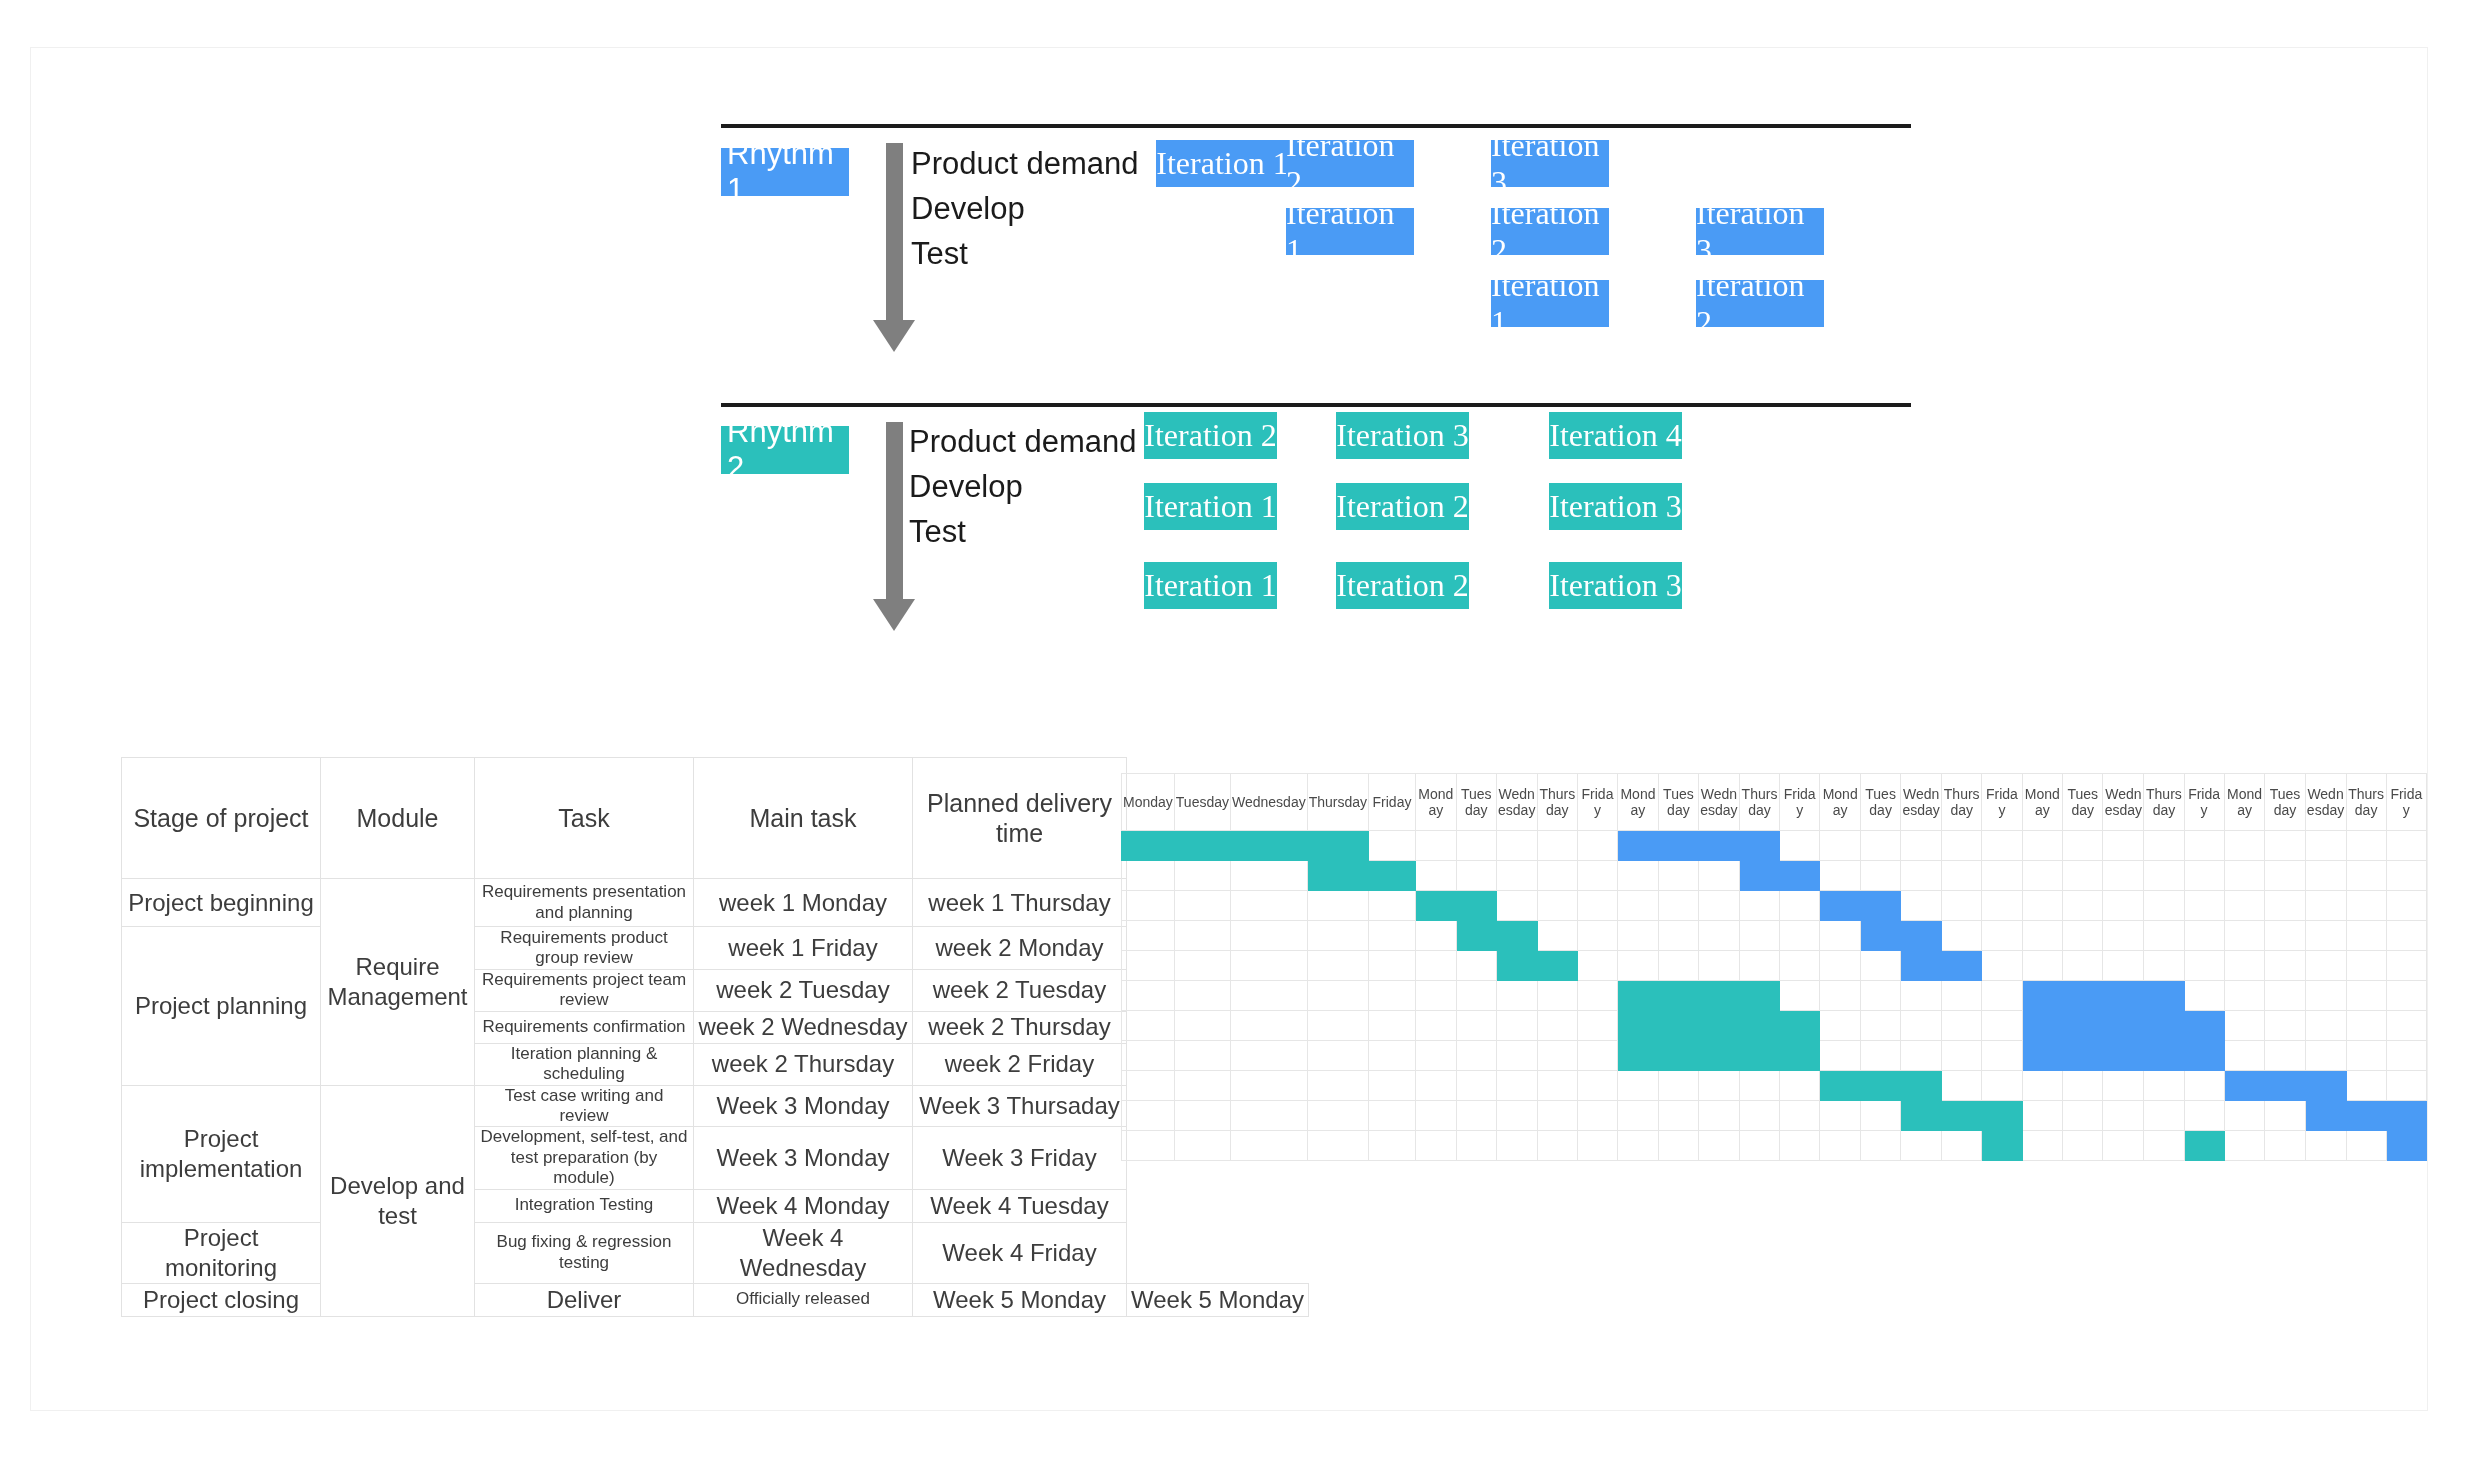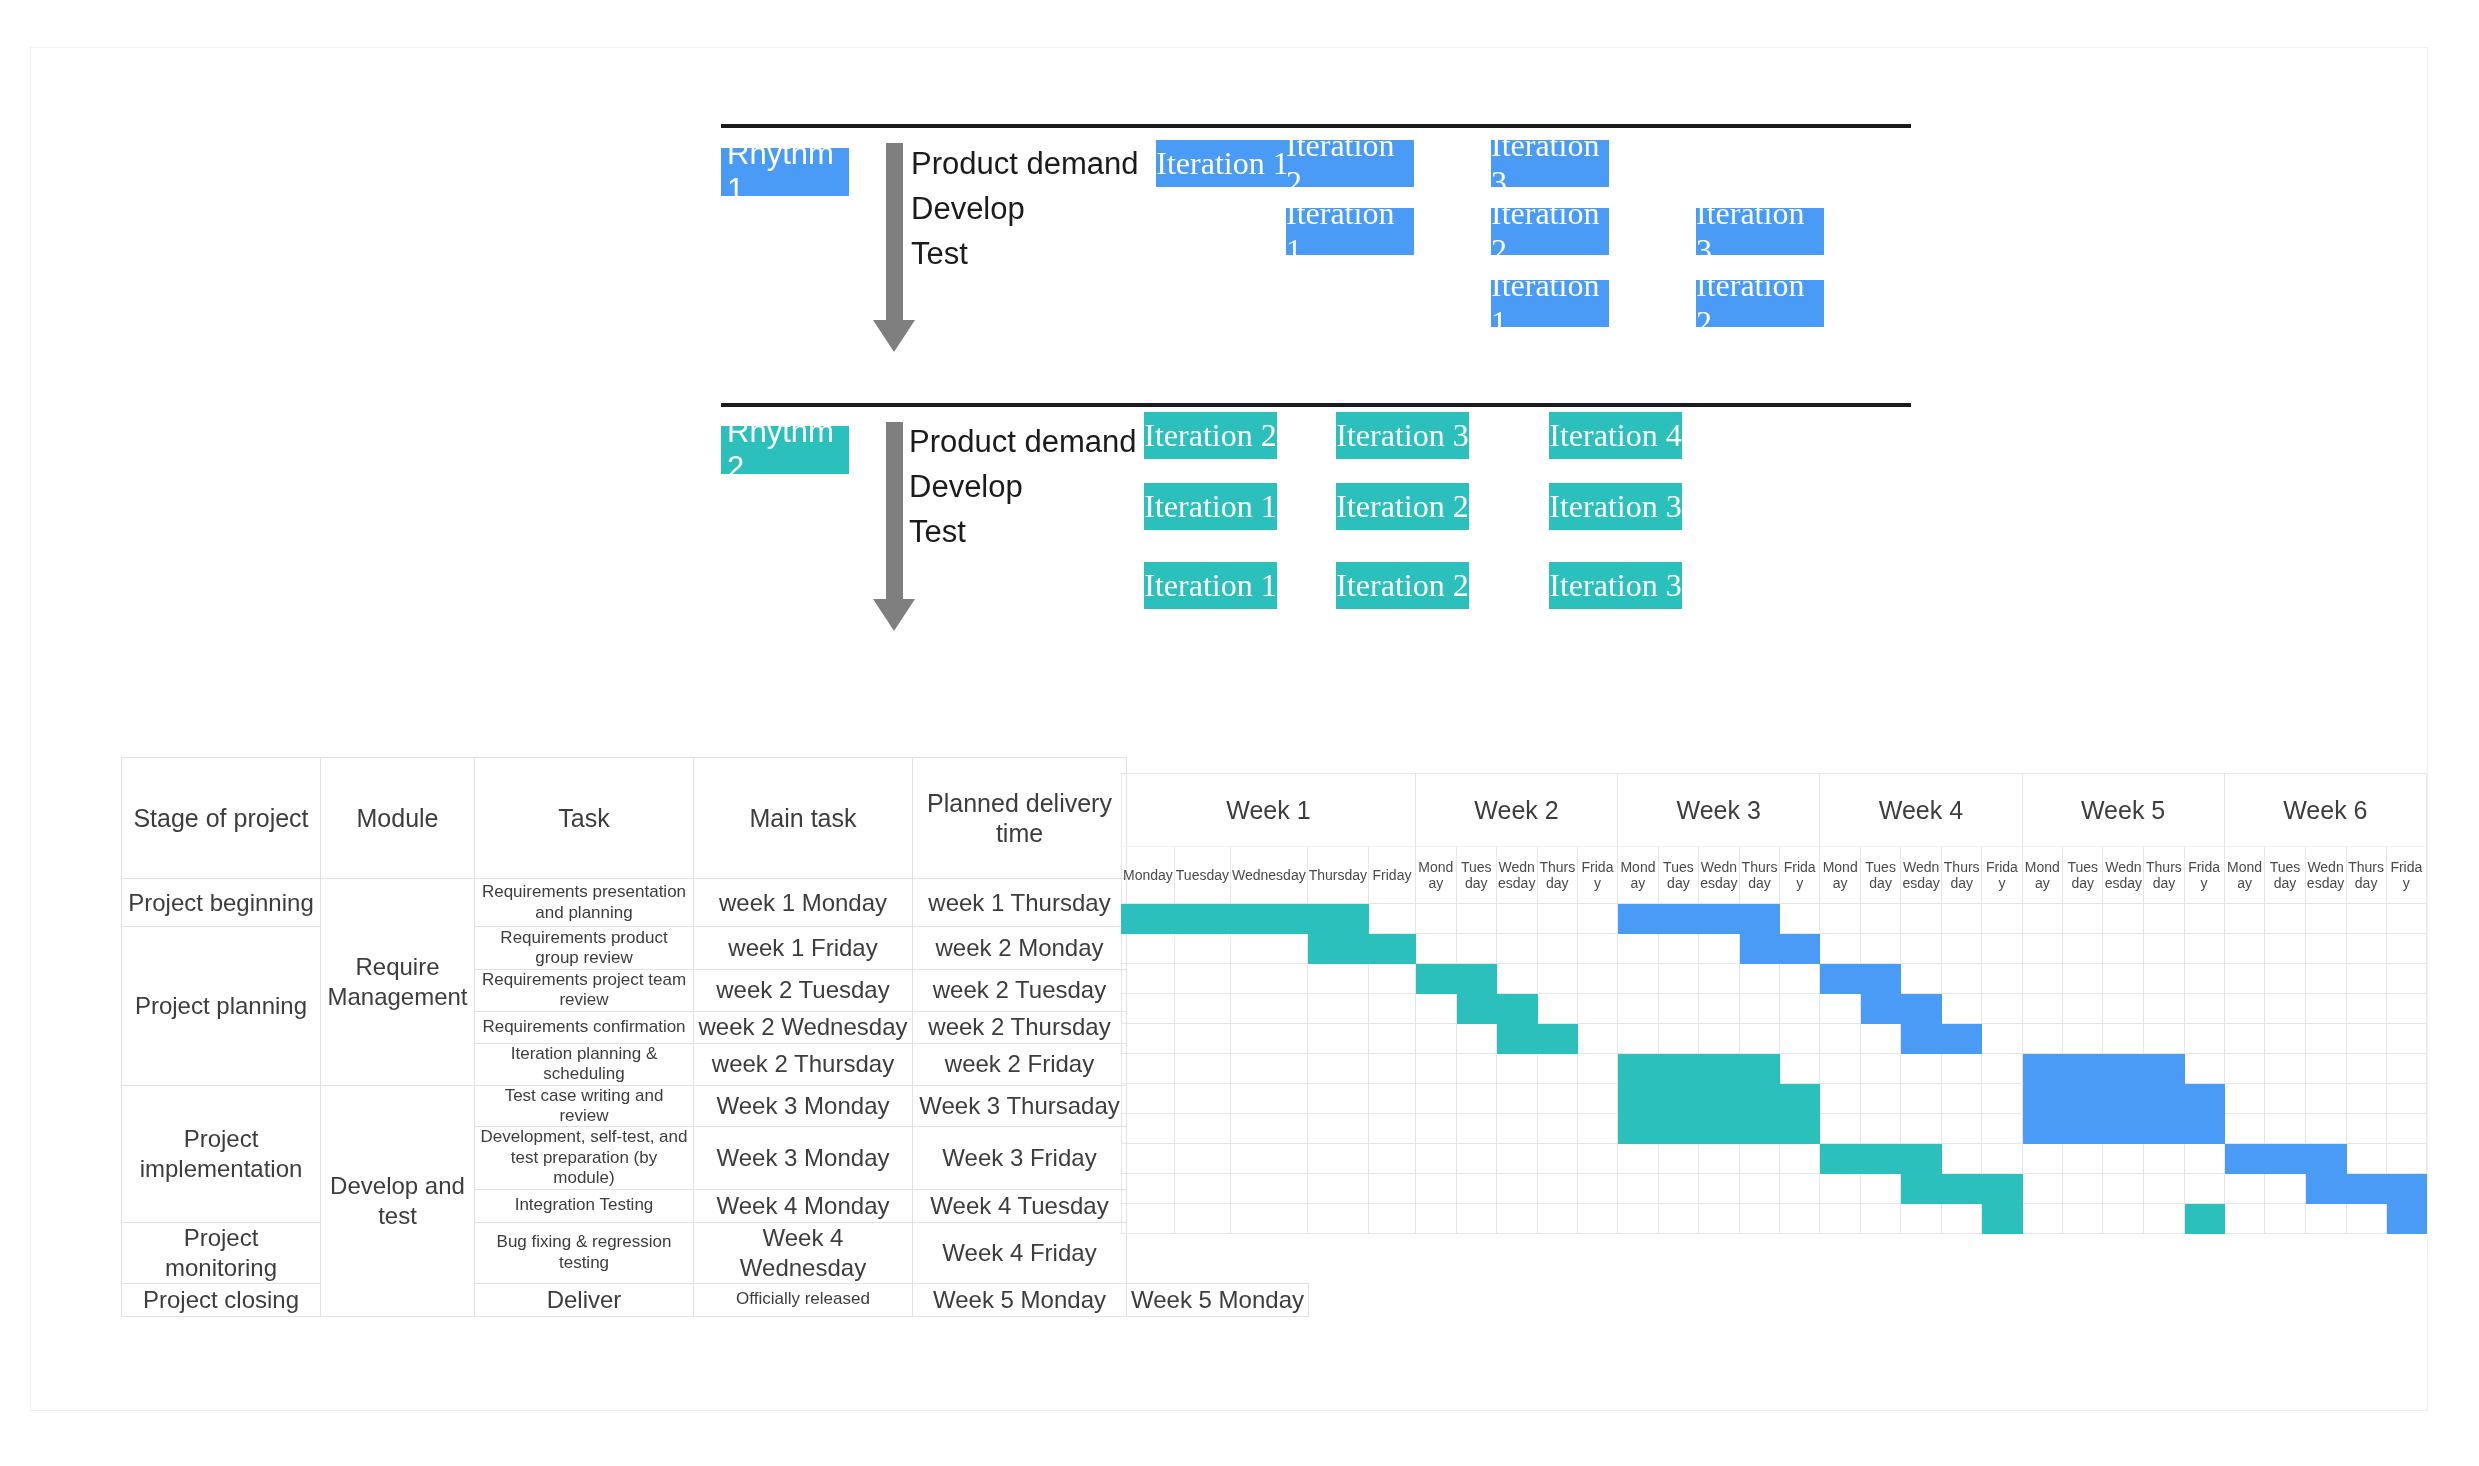--- a/index.html
+++ b/index.html
@@ -209,28 +209,20 @@
             <col style="width: 46.08px;">
             <col style="width: 46.08px;">
             <col style="width: 46.08px;">
             <col style="width: 46.08px;">
             <col style="width: 46.08px;">
             <col style="width: 46.08px;">
             <col style="width: 46.08px;">
             <col style="width: 46.08px;">
           </colgroup>
           <thead>
-            <tr>
-              <th class="weekhdr" colspan="5">Week 1</th>
-              <th class="weekhdr" colspan="5">Week 2</th>
-              <th class="weekhdr" colspan="5">Week 3</th>
-              <th class="weekhdr" colspan="5">Week 4</th>
-              <th class="weekhdr" colspan="5">Week 5</th>
-              <th class="weekhdr" colspan="5">Week 6</th>
-            </tr>
             <tr>
               <th class="dayhdr nowrapday" style="word-break: normal;">Monday</th>
               <th class="dayhdr nowrapday" style="word-break: normal;">Tuesday</th>
               <th class="dayhdr nowrapday" style="word-break: normal;">Wednesday</th>
               <th class="dayhdr nowrapday" style="word-break: normal;">Thursday</th>
               <th class="dayhdr nowrapday" style="word-break: normal;">Friday</th>
               <th class="dayhdr">Monday</th>
               <th class="dayhdr">Tuesday</th>
               <th class="dayhdr">Wednesday</th>
               <th class="dayhdr">Thursday</th>

